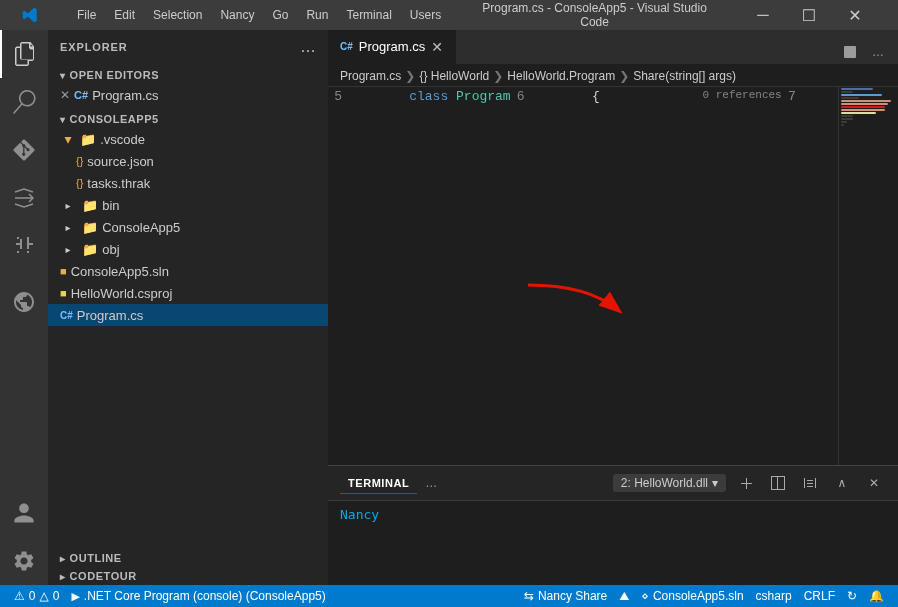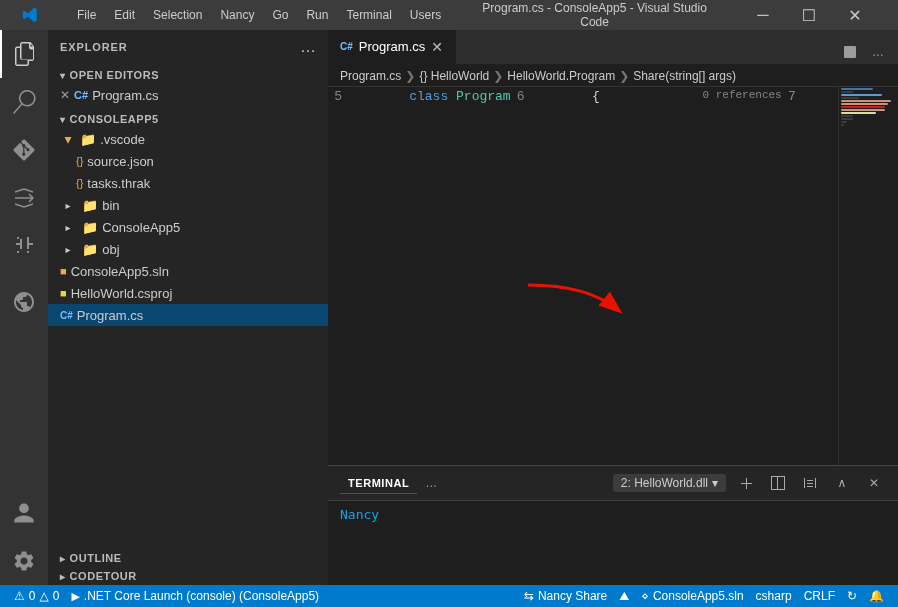--- a/index.html
+++ b/index.html
@@ -364,21 +364,21 @@
 
 <div id="statusbar">
   <div class="status-item" style="background:#007acc;">
     <span>⚠</span>
     <span>0</span>
     <span>△</span>
     <span>0</span>
   </div>
   <div class="status-item">
     <span style="font-size:11px;">▶</span>
-    <span>.NET Core Launch (console) (ConsoleApp5)</span>
+    <span>.NET Core Program (console) (ConsoleApp5)</span>
   </div>
   <div class="status-separator"></div>
   <div class="status-item">
     <span>⇆</span>
     <span>Nancy Share</span>
   </div>
   <div class="status-item">
     <span>⛰</span>
   </div>
   <div class="status-item">

